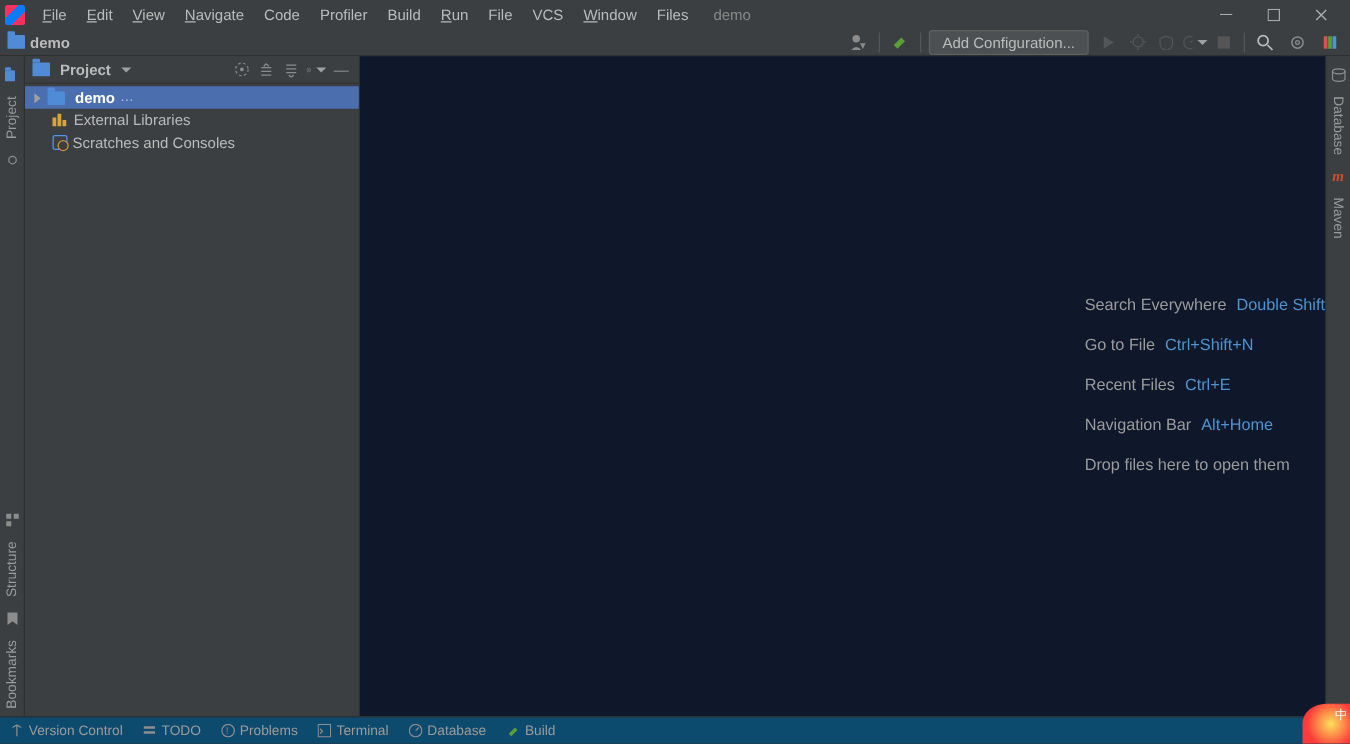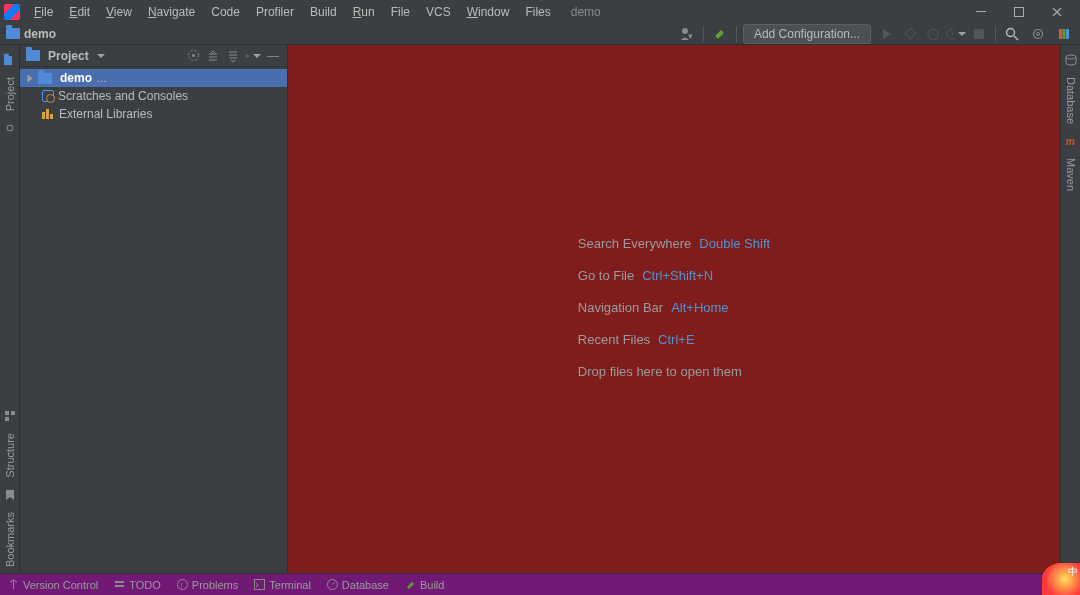--- a/index.html
+++ b/index.html
@@ -182,38 +182,38 @@
   .lib-icon span:nth-child(2){height:10px;}
   .lib-icon span:nth-child(3){height:5px;}
   .scratch-icon {
     width:12px;height:12px;border:1px solid #5394ec;border-radius:2px;position:relative;
   }
   .scratch-icon::after{content:"";position:absolute;right:-2px;bottom:-2px;width:7px;height:7px;border-radius:50%;background:#3c3f41;border:1px solid #d28f3a;}
 
   
   .editor {
     flex: 1;
-    background: #7f1d1d;
+    background: #0f172a;
     position: relative;
     display: flex;
     align-items: center;
-    justify-content: center;
+    justify-content: flex-end;
   }
   .welcome {
     color: #9b9b9b;
     font-size: 13px;
     line-height: 30px;
   }
   .welcome .line { margin-bottom: 2px; }
   .sc { color: #4e94d0; margin-left: 8px; }
   .status-bar {
     position: absolute;
     bottom: 0; left: 0; right: 0;
     height: 22px;
-    background: #701a75;
+    background: #0c4a6e;
     border-top: 1px solid #2d2f30;
     display: flex;
     align-items: center;
     padding: 0 8px;
     font-size: 11px;
     color: #9b9b9b;
   }
   .status-left { display:flex; gap: 16px; align-items:center; }
   .status-left .sitem { display:flex; gap:4px; align-items:center; }
   .status-right { margin-left:auto; display:flex; gap:10px; align-items:center;}
@@ -405,40 +405,40 @@
       <span class="hdr-ico">—</span>
     </div>
     <div class="tree">
       <div class="tree-row selected" style="padding-left:6px;">
         <span class="chev"></span>
         <span class="folder-icon"></span>
         <span style="font-weight:bold;">demo</span>
         <span class="muted">…</span>
       </div>
       <div class="tree-row" style="padding-left:22px;">
-        <span class="scratch-icon"></span>
-        <span>Scratches and Consoles</span>
-      </div>
-      <div class="tree-row" style="padding-left:22px;">
         <span class="lib-icon">
             <span></span>
             <span></span>
             <span></span>
           </span>
         <span>External Libraries</span>
       </div>
+      <div class="tree-row" style="padding-left:22px;">
+        <span class="scratch-icon"></span>
+        <span>Scratches and Consoles</span>
+      </div>
     </div>
   </div>
 
   <div class="editor">
     <div class="welcome">
       <div class="line"><span>Search Everywhere</span><span class="sc">Double Shift</span></div>
       <div class="line"><span>Go to File</span><span class="sc">Ctrl+Shift+N</span></div>
+      <div class="line"><span>Recent Files</span><span class="sc">Ctrl+E</span></div>
       <div class="line"><span>Navigation Bar</span><span class="sc">Alt+Home</span></div>
-      <div class="line"><span>Recent Files</span><span class="sc">Ctrl+E</span></div>
       <div class="line"><span>Drop files here to open them</span></div>
     </div>
   </div>
 
   <div class="right-gutter">
     <div class="g-icon">
         <svg width="12" height="12">
           <ellipse cx="6" cy="3" rx="5" ry="2" fill="none" stroke="#8c8c8c"></ellipse>
           <path d="M1 3 v6 a5 2 0 0 0 10 0 v-6" fill="none" stroke="#8c8c8c"></path>
         </svg>

